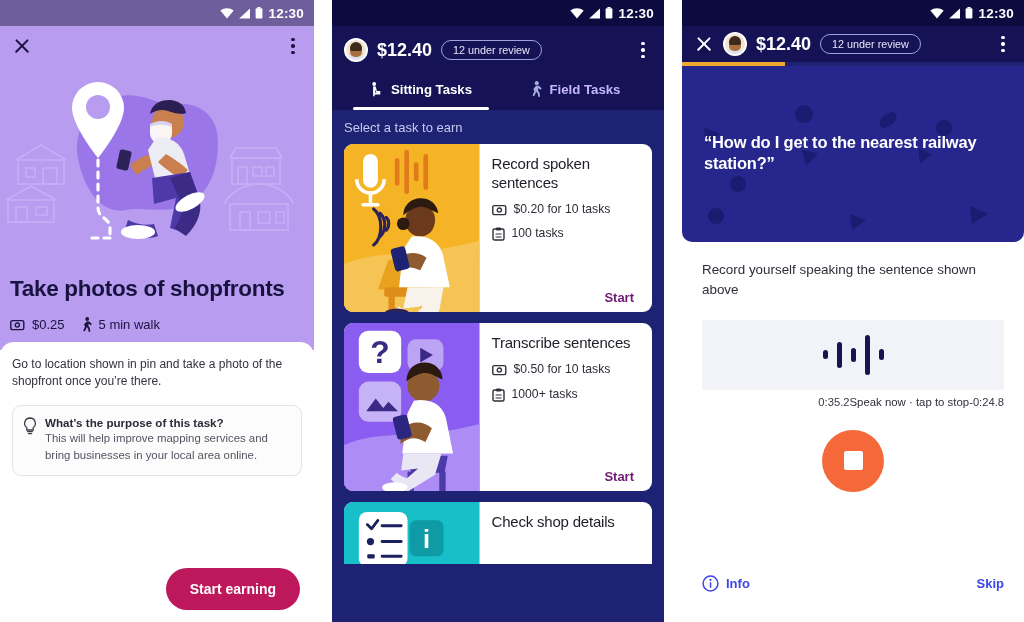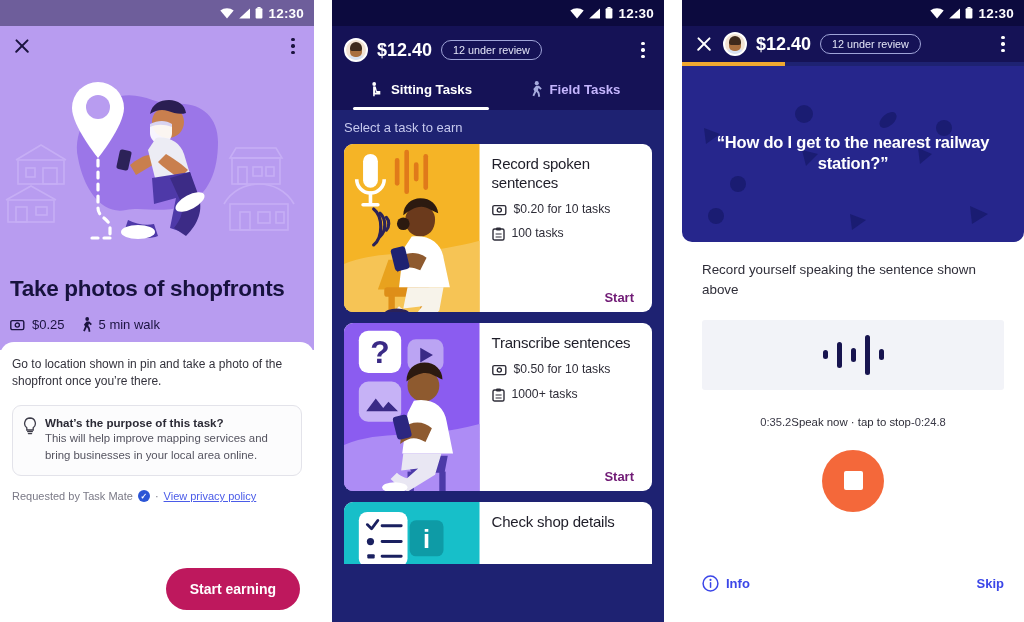--- a/index.html
+++ b/index.html
@@ -105,29 +105,29 @@
   
   #phone3 { width: 342px; height: 622px; }
   #phone3 .statusbar { background: #0C0A3E; }
   .p3-head { background: #151256; padding: 0 12px; height: 36px; display: flex;
              align-items: center; gap: 9px; }
   .p3-prog { height: 3.5px; background: #1E2272; position: relative; }
   .p3-prog > i { position: block; display: block; height: 100%; background: #F0A830; }
   .p3-hero { background: #26268C; height: 176px; position: relative; overflow: hidden;
              border-radius: 0 0 10px 10px; }
   .p3-quote { position: absolute; left: 22px; right: 22px; top: 50%;
-              transform: translateY(-50%); text-align: center; color: #fff;
+              transform: translateY(-50%); color: #fff;
               font-size: 16.5px; font-weight: 700; line-height: 1.32; letter-spacing: -.2px; }
   .p3-body { padding: 18px 20px 0 20px; position: relative; height: 374px; }
   .p3-instr { font-size: 13.4px; line-height: 1.5; color: #2E2D38; }
   .wave-box { margin-top: 20px; background: #F2F3F8; height: 70px; border-radius: 3px;
               display: flex; align-items: center; justify-content: center; gap: 9px; }
   .wave-box i { display: block; width: 5px; background: #17144F; border-radius: 3px; }
-  .times { display: flex; justify-content: center; align-items: center;
-           margin-top: 26px; font-size: 11.2px; color: #3A3947; }
+  .times { display: flex; justify-content: flex-end; align-items: center;
+           margin-top: 6px; font-size: 11.2px; color: #3A3947; }
   .times .mid { font-size: 11.4px; color: #2E2D38; }
   .rec-btn { width: 62px; height: 62px; border-radius: 50%; background: #F4683A;
              margin: 22px auto 0 auto; display: flex; align-items: center;
              justify-content: center; cursor: pointer; border: none; }
   .rec-btn i { width: 19px; height: 19px; background: #fff; border-radius: 2px; display: block; }
   .p3-foot { position: absolute; left: 20px; right: 20px; bottom: 24px;
              display: flex; align-items: center; justify-content: space-between; }
   .info-link { display: flex; align-items: center; gap: 7px; color: #3B46E8;
                font-size: 13px; font-weight: 700; cursor: pointer; }
   .skip-link { color: #3B46E8; font-size: 13px; font-weight: 700; cursor: pointer; }
@@ -234,26 +234,20 @@
         <svg width="14" height="18" viewBox="0 0 14 18" style="flex:none;margin-top:1px">
           <path d="M7 1a5.4 5.4 0 0 0-3.2 9.7V13h6.4v-2.3A5.4 5.4 0 0 0 7 1z" fill="none" stroke="#3E3D4A" stroke-width="1.3"></path>
           <path d="M4.6 14.6h4.8M5.4 16.6h3.2" stroke="#3E3D4A" stroke-width="1.3" stroke-linecap="round"></path>
         </svg>
         <div>
           <div class="p1-card-q">What’s the purpose of this task?</div>
           <div class="p1-card-a">This will help improve mapping services and bring businesses in your local area online.</div>
         </div>
       </div>
 
-      <div class="p1-req">
-        <span>Requested by Task Mate</span>
-        <span class="badge-check">✓</span>
-        <span>·</span>
-        <span class="p1-link">View privacy policy</span>
-      </div>
 
       <button class="p1-cta">Start earning</button>
     </div>
   </div>
 
   <div class="gap"></div>
 
   <div class="phone" id="phone2">
 
     <div class="statusbar">

